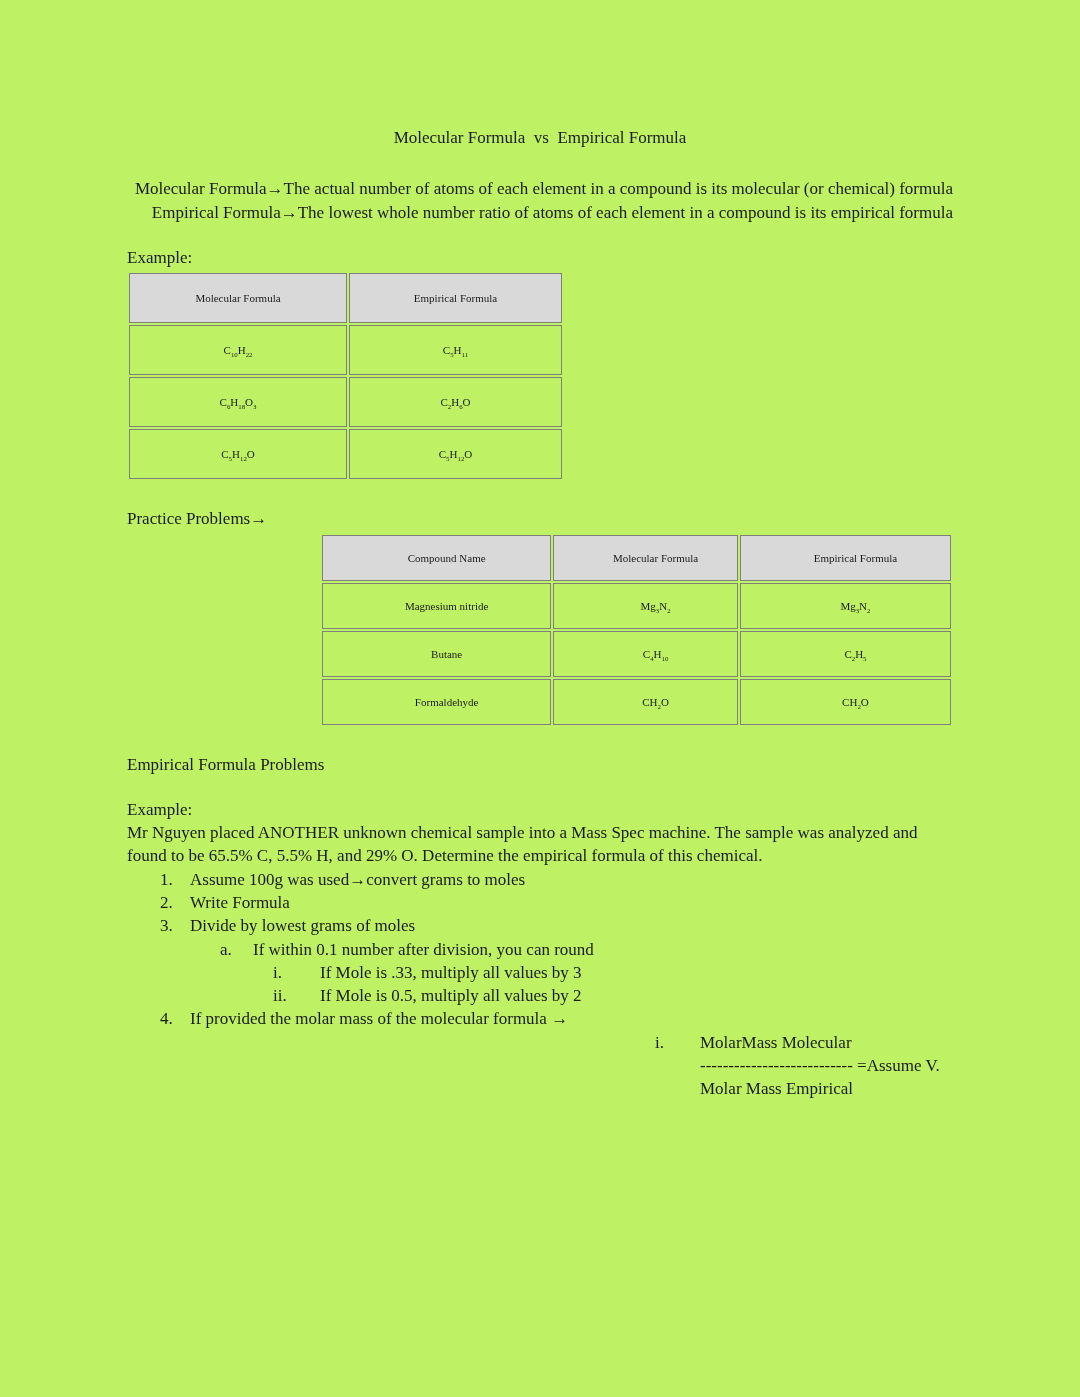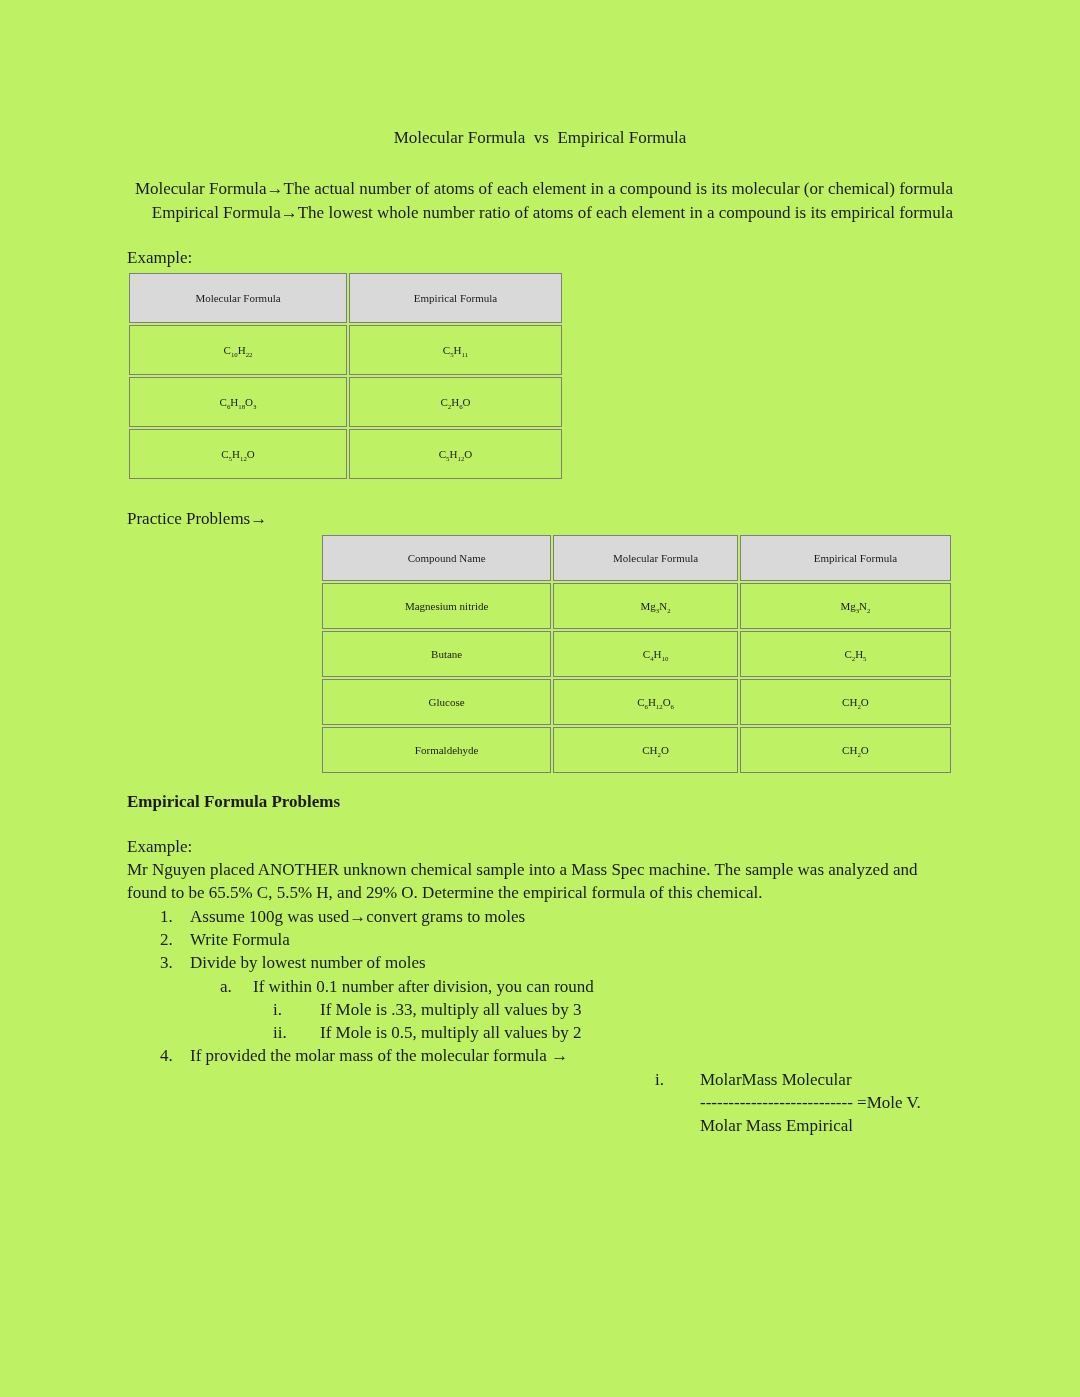--- a/index.html
+++ b/index.html
@@ -41,21 +41,21 @@
 
   .practice-label { margin-top: 26px; }
   .practice-table { margin-left: 193px; margin-top: 3px; }
   .practice-table th, .practice-table td { height: 46px; padding-left: 26px; }
   .practice-table .col-1 { width: 241px; }
   .practice-table .col-2 { width: 194px; }
   .practice-table .col-3 { width: 223px; }
 
   sub { font-size: 0.62em; line-height: 0; }
 
-  .section-heading { font-weight: bold; margin-top: 15px; }
+  .section-heading { font-weight: normal; margin-top: 26px; }
   .example-label-2 { margin-top: 21px; }
   .statement { margin: 0; }
 
   .steps { margin: 0; }
   .li { display: flex; }
   .li .marker { flex: 0 0 auto; }
   .lvl1 { padding-left: 33px; }
   .lvl1 .marker { width: 30px; }
   .lvl2 { padding-left: 93px; }
   .lvl2 .marker { width: 33px; }
@@ -119,25 +119,20 @@
           <td>Magnesium nitride</td>
           <td>Mg<sub>3</sub>N<sub>2</sub></td>
           <td>Mg<sub>3</sub>N<sub>2</sub></td>
         </tr>
         <tr>
           <td>Butane</td>
           <td>C<sub>4</sub>H<sub>10</sub></td>
           <td>C<sub>2</sub>H<sub>5</sub></td>
         </tr>
         <tr>
-          <td>Glucose</td>
-          <td>C<sub>6</sub>H<sub>12</sub>O<sub>6</sub></td>
-          <td>CH<sub>2</sub>O</td>
-        </tr>
-        <tr>
           <td>Formaldehyde</td>
           <td>CH<sub>2</sub>O</td>
           <td>CH<sub>2</sub>O</td>
         </tr>
       </tbody>
     </table>
 
     <div class="section-heading">Empirical Formula Problems</div>
 
     <div class="example-label-2">Example:</div>
@@ -148,21 +143,21 @@
       <div class="li lvl1">
         <span class="marker">1.</span>
         <span>Assume 100g was used→convert grams to moles</span>
       </div>
       <div class="li lvl1">
         <span class="marker">2.</span>
         <span>Write Formula</span>
       </div>
       <div class="li lvl1">
         <span class="marker">3.</span>
-        <span>Divide by lowest number of moles</span>
+        <span>Divide by lowest grams of moles</span>
       </div>
       <div class="li lvl2">
         <span class="marker">a.</span>
         <span>If within 0.1 number after division, you can round</span>
       </div>
       <div class="li lvl3">
         <span class="marker">i.</span>
         <span>If Mole is .33, multiply all values by 3</span>
       </div>
       <div class="li lvl3">
@@ -172,19 +167,19 @@
       <div class="li lvl1">
         <span class="marker">4.</span>
         <span>If provided the molar mass of the molecular formula →</span>
       </div>
     </div>
 
     <div class="ratio-block">
       <span class="marker">i.</span>
       <div class="ratio-lines">
         <div>MolarMass Molecular</div>
-        <div>--------------------------- =Mole V.</div>
+        <div>--------------------------- =Assume V.</div>
         <div>Molar Mass Empirical</div>
       </div>
     </div>
 
   </div>
 </div>
 
 </body></html>

